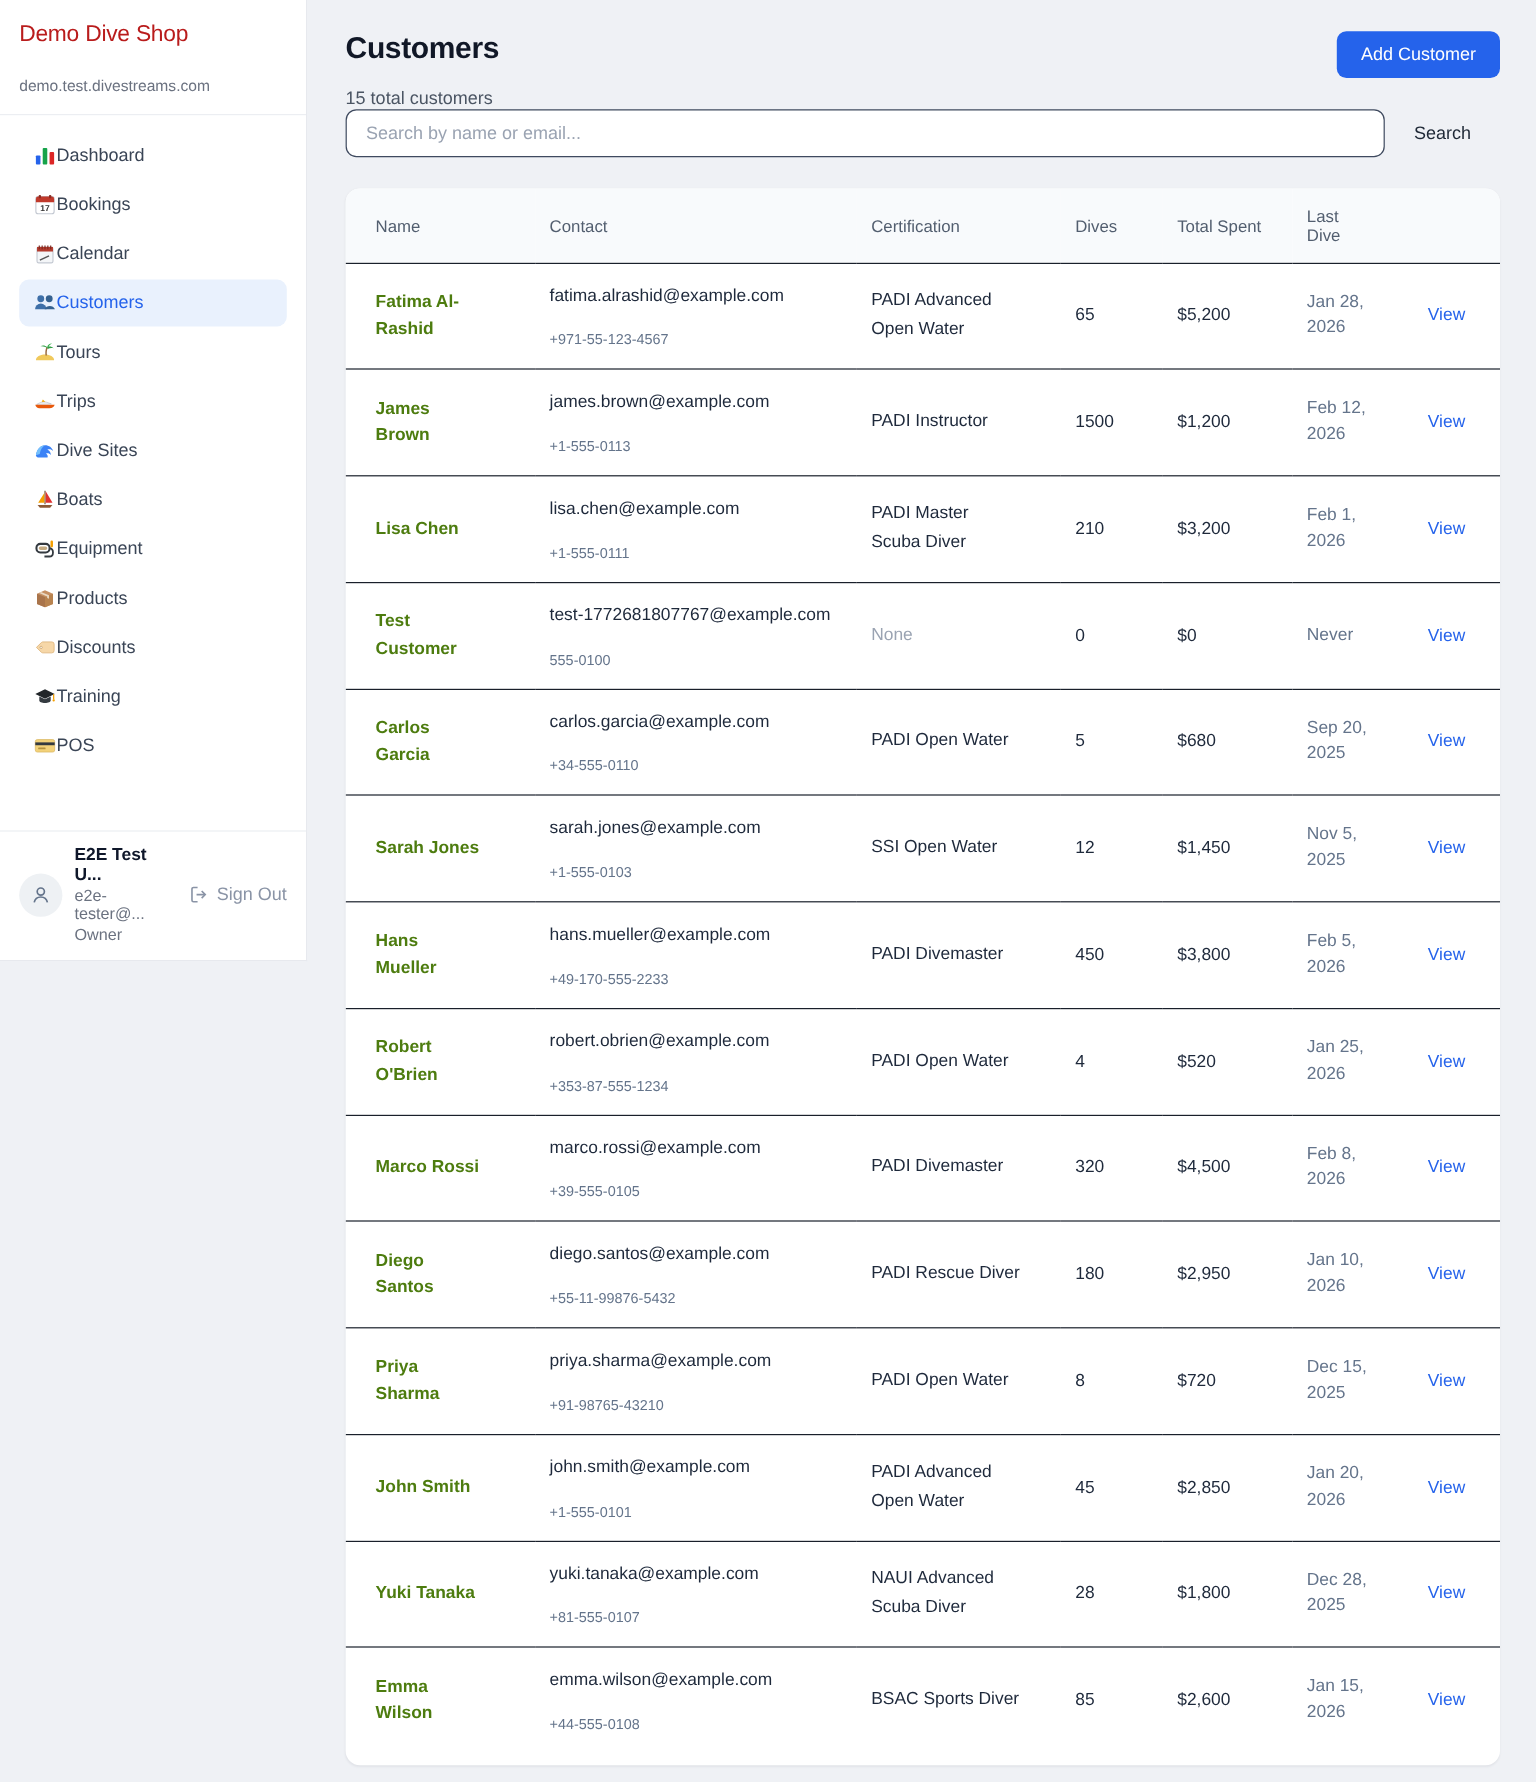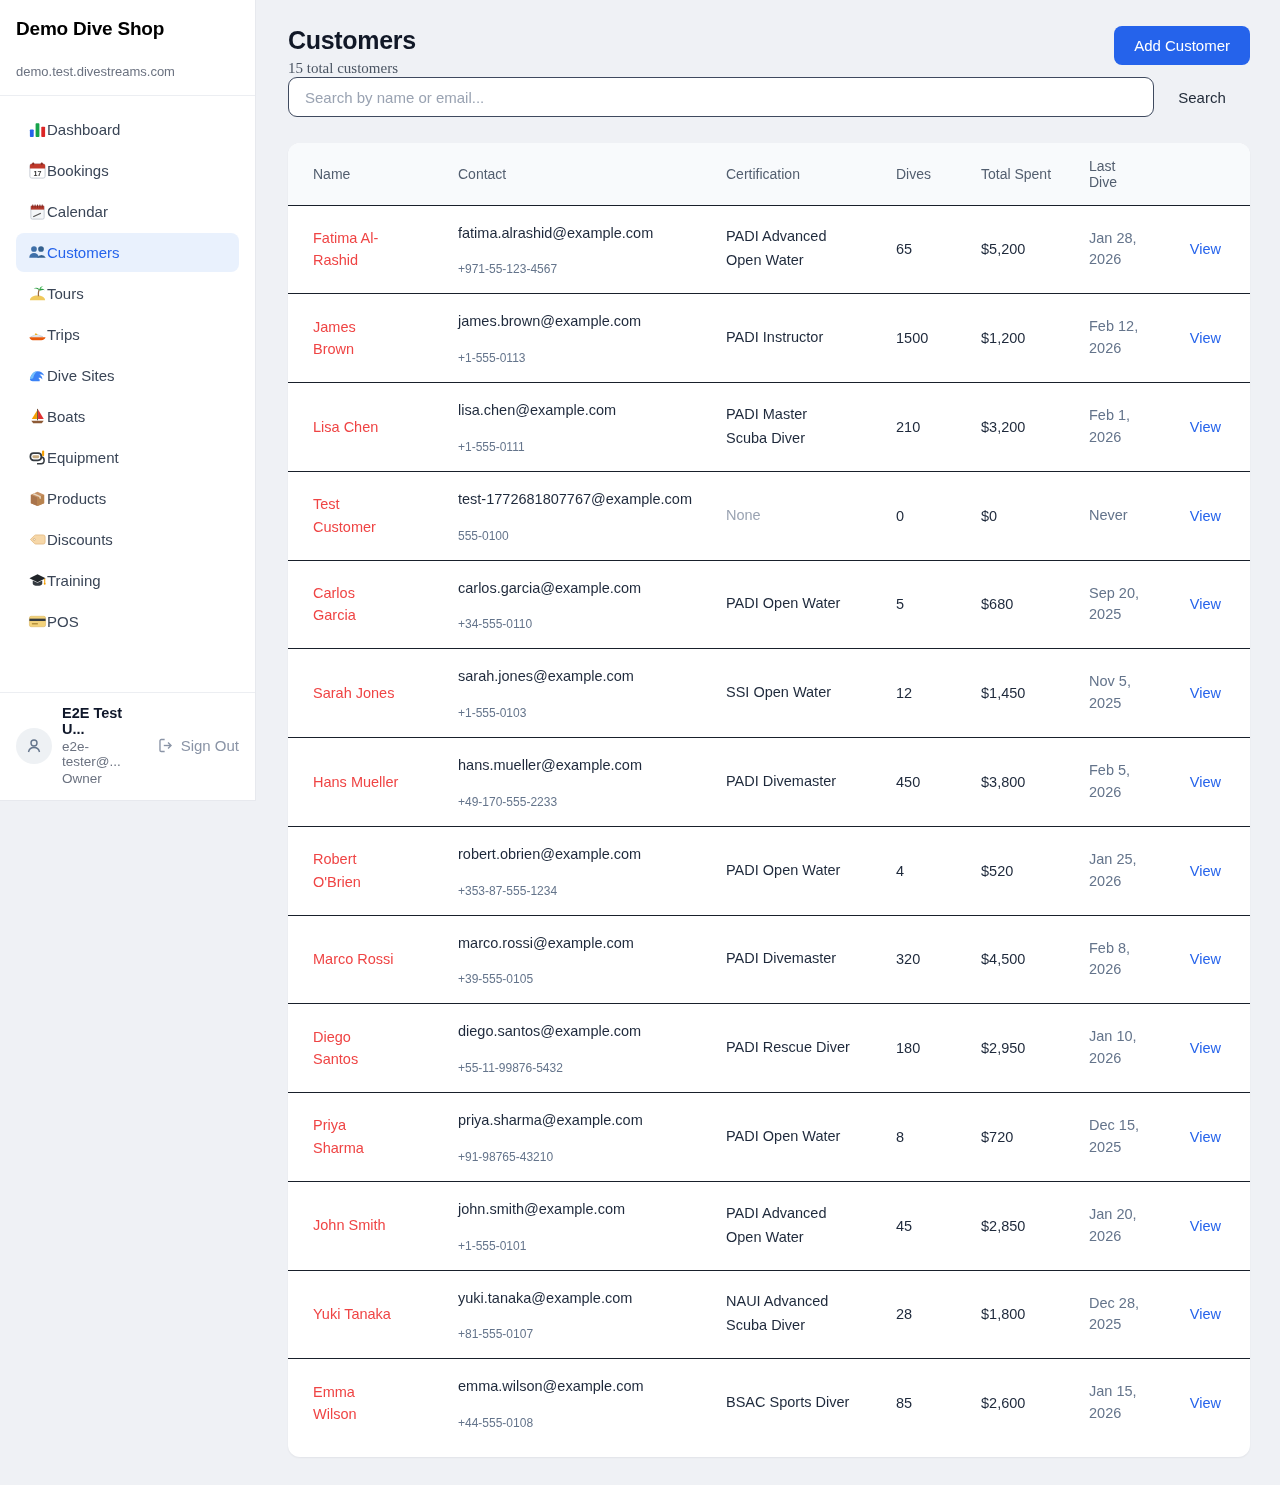--- a/index.html
+++ b/index.html
@@ -12,21 +12,21 @@
   }
   
   .sidebar {
     position:absolute; left:0; top:0; width:256px; height:801px;
     background:#ffffff;
     border-right:1px solid #e7e9ee;
     border-bottom:1px solid #e7e9ee;
     display:flex; flex-direction:column;
   }
   .brand { padding:18px 16px 16px 16px; border-bottom:1px solid #eceef2; }
-  .brand-title { font-size:19px; font-weight:700; color:#000000; letter-spacing:-0.2px; }
+  .brand-title { font-size:19px; font-weight:400; color:#b91c1c; letter-spacing:-0.2px; }
   .brand-sub { font-size:13px; color:#6b7280; margin-top:24px; }
   .nav { padding:14px 16px 10px 16px; flex:1; }
   .nav-item {
     display:flex; align-items:center; 
     padding:10px 12px; margin-bottom:2px;
     border-radius:8px; cursor:pointer;
     font-size:15px; color:#3a4556;
   }
   .nav-item.active { background:#e9f1fd; color:#2563eb; }
   .nav-icon { width:19px; height:19px; flex:0 0 19px; display:inline-flex; }
@@ -48,21 +48,21 @@
   .signout {
     display:flex; align-items:flex-end; gap:7px;
     color:#8a94a6; font-size:15px; cursor:pointer; white-space:nowrap;
   }
   .signout svg { width:17px; height:17px; }
 
   
   .main { margin-left:256px; padding:26px 30px 30px 32px; }
   .page-head { display:flex; justify-content:space-between; align-items:flex-start; }
   .page-title { font-size:25px; font-weight:700; color:#111827; letter-spacing:-0.3px; }
-  .page-sub { font-size:15px; color:#4b5563; margin-top:5px;font-family:Liberation Serif, serif; }
+  .page-sub { font-size:15px; color:#4b5563; margin-top:19px; }
   .btn-primary {
     background:#2563eb; color:#ffffff; border:none; border-radius:8px;
     font-size:15px; font-weight:500; padding:11px 20px; cursor:pointer;
     font-family:inherit;
   }
   .search-row { display:flex; align-items:center; }
   .search-input {
     flex:1; height:40px; background:#ffffff;
     border:1.5px solid #3f4a5f; border-radius:9px;
     padding:0 16px; font-size:15px; color:#1f2937; font-family:inherit;
@@ -88,21 +88,21 @@
     border-bottom:1px solid #19202b;
   }
   thead th:first-child { padding-left:25px; }
   thead th.th-lastdive { padding-right:44px; }
   tbody td {
     padding:17px 12px; font-size:14.5px; color:#1e293b;
     vertical-align:middle; word-wrap:break-word;
   }
   tbody tr + tr td { border-top:1px solid #19202b; }
   td.td-name { padding-left:25px; padding-right:46px; line-height:1.55; }
-  td.td-name a { color:#ef4444; text-decoration:none; font-weight:400; cursor:pointer; }
+  td.td-name a { color:#4d7c0f; text-decoration:none; font-weight:700; cursor:pointer; }
   .email { color:#1e293b; line-height:1.5; }
   .phone { color:#64748b; margin-top:18px; font-size:12px; }
   td.td-cert { padding-right:34px; line-height:1.65; }
   td.td-cert.none { color:#9aa3b2; }
   td.td-last { color:#64748b; line-height:1.5; }
   td.td-view { text-align:right; padding-right:29px; }
   td.td-view a { color:#2563eb; text-decoration:none; cursor:pointer; }
 </style>
 </head>
 <body>

